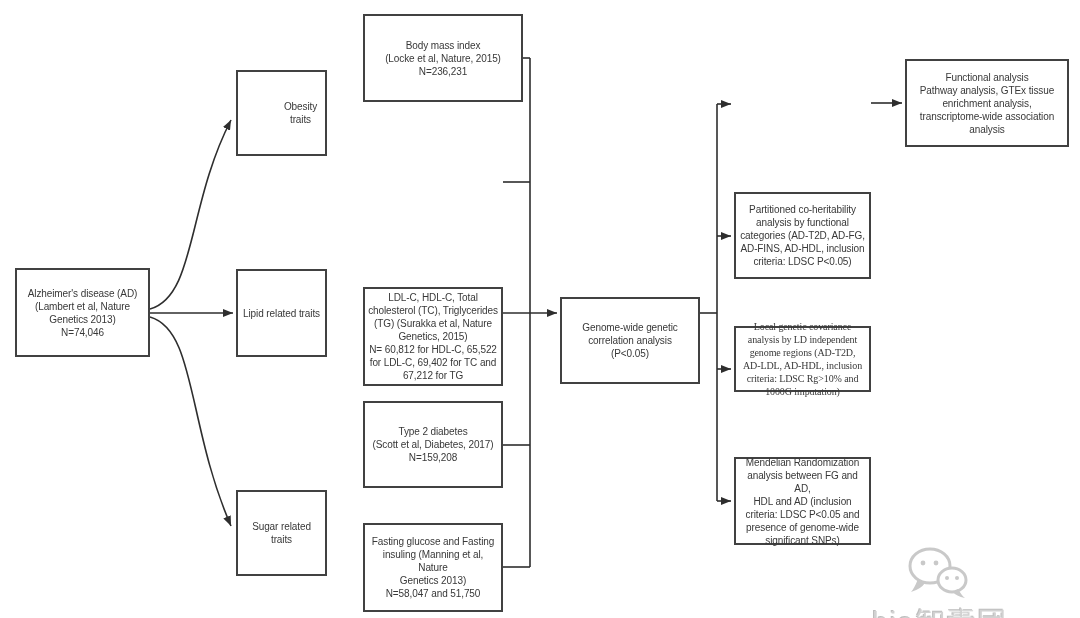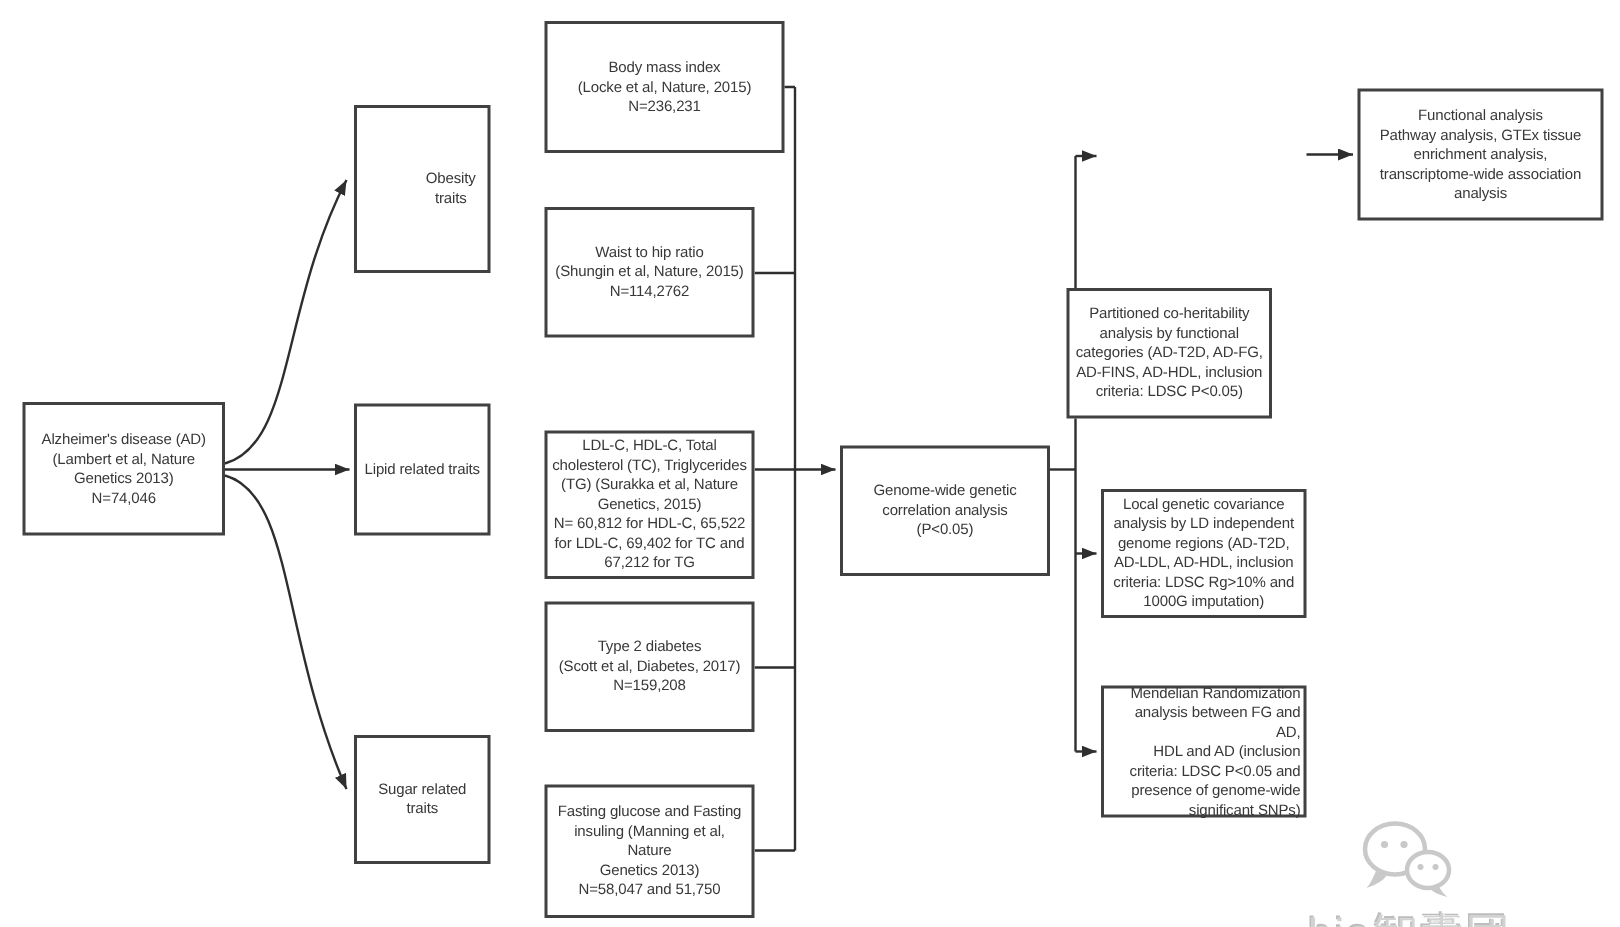--- a/index.html
+++ b/index.html
@@ -10,33 +10,33 @@
   svg.wires { position:absolute; left:0; top:0; width:1080px; height:618px; }
   .node {
     position:absolute; background:#ffffff; border:2px solid #414141;
     display:flex; align-items:center; justify-content:center;
     text-align:center; white-space:pre-line;
     font-size:10px; line-height:13px; letter-spacing:-0.1px; color:#383838;
     padding:2px; box-sizing:border-box;
   }
   
   .n-ad          { left:15px;  top:268px; width:135px; height:89px; }
-  .n-obesity     { left:236px; top:70px;  width:91px;  height:112px;padding-left:40px; }
+  .n-obesity     { left:236px; top:70px;  width:91px;  height:86px;padding-left:40px; }
   .n-lipid       { left:236px; top:269px; width:91px;  height:88px; }
   .n-sugar       { left:236px; top:490px; width:91px;  height:86px; }
   .n-bmi         { left:363px; top:14px;  width:160px; height:88px; }
   .n-whr         { left:363px; top:138px; width:140px; height:87px; }
   .n-lipids      { left:363px; top:264px; width:140px; height:99px;margin-top:23px; }
   .n-t2d         { left:363px; top:401px; width:140px; height:87px; }
   .n-fasting     { left:363px; top:523px; width:140px; height:89px; }
   .n-correlation { left:560px; top:269px; width:140px; height:87px;margin-top:28px; }
   .n-cross       { left:734px; top:62px;  width:137px; height:83px; }
-  .n-partitioned { left:711px; top:192px; width:137px; height:87px; }
-  .n-local       { left:734px; top:326px; width:137px; height:86px; }
-  .n-mendelian   { left:734px; top:457px; width:137px; height:88px;text-align:right; }
+  .n-partitioned { left:734px; top:192px; width:137px; height:87px; }
+  .n-local       { left:734px; top:326px; width:137px; height:66px;font-family:Liberation Serif, serif; }
+  .n-mendelian   { left:734px; top:457px; width:137px; height:88px; }
   .n-functional  { left:905px; top:59px;  width:164px; height:88px; }
 
   .watermark {
     position:absolute; left:868px; top:545px; display:flex; align-items:center;flex-direction:column;
   }
   .watermark-text {
     font-size:30px; color:#d2d2d2; letter-spacing:1px; margin-left:4px;
     text-shadow:1px 1px 0 #ffffff, -1px -1px 0 #bdbdbd;
   }
 </style>
@@ -73,23 +73,20 @@
 (Lambert et al, Nature
 Genetics 2013)
 N=74,046</div>
   <div class="node n-obesity">Obesity traits</div>
   <div class="node n-sugar">Sugar related
 traits</div>
   <div class="node n-lipid">Lipid related traits</div>
   <div class="node n-bmi">Body mass index
 (Locke et al, Nature, 2015)
 N=236,231</div>
-  <div class="node n-whr">Waist to hip ratio
-(Shungin et al, Nature, 2015)
-N=114,2762</div>
   <div class="node n-lipids">LDL-C, HDL-C, Total
 cholesterol (TC), Triglycerides
 (TG) (Surakka et al, Nature
 Genetics, 2015)
 N= 60,812 for HDL-C, 65,522
 for LDL-C, 69,402 for TC and
 67,212 for TG</div>
   <div class="node n-t2d">Type 2 diabetes
 (Scott et al, Diabetes, 2017)
 N=159,208</div>

